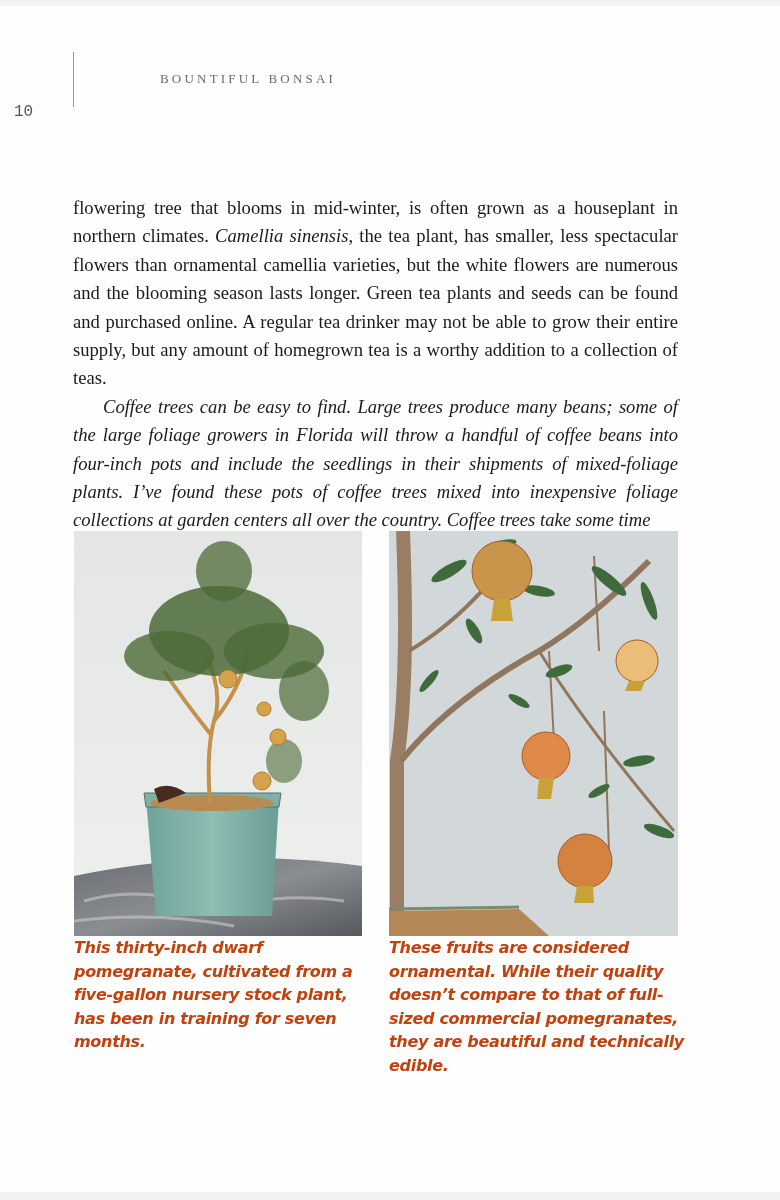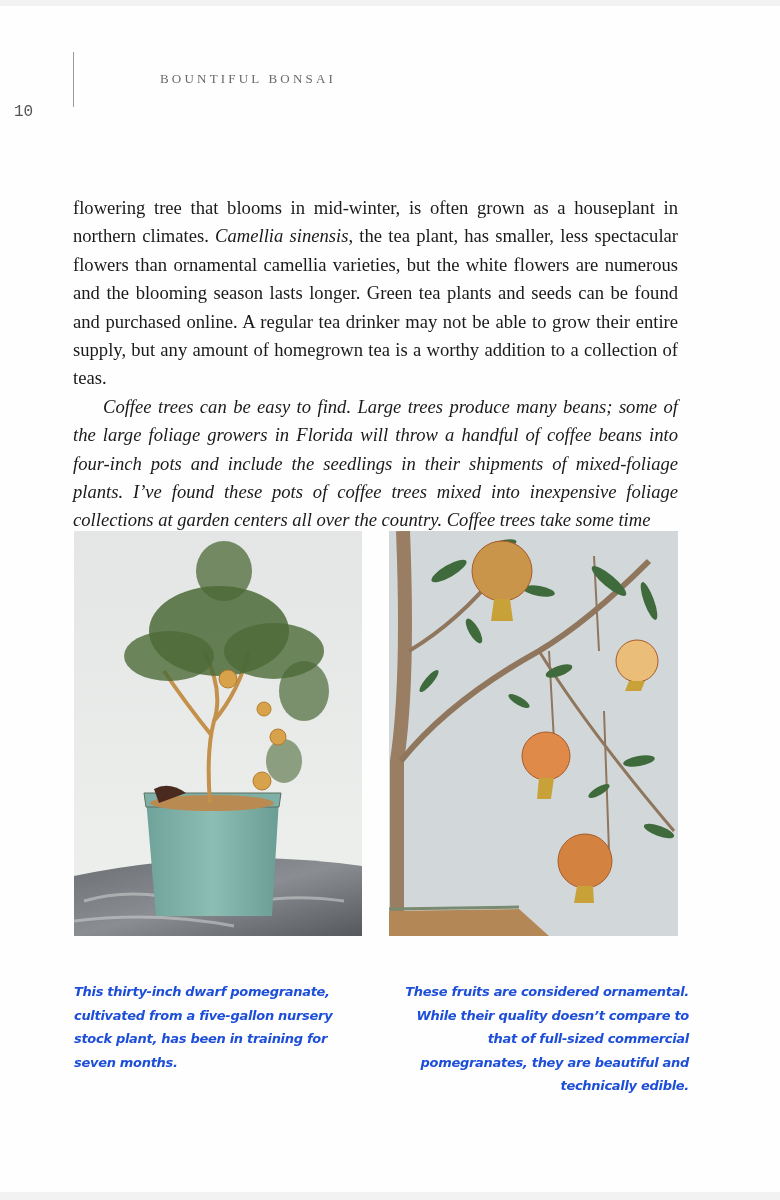--- a/index.html
+++ b/index.html
@@ -8,23 +8,23 @@
   .botbar { position:absolute; left:0; top:1192px; width:780px; height:8px; background:#f2f2f2; }
   .pagenum { position:absolute; left:14px; top:68px; font-family:Liberation Mono, monospace; font-size:16px; color:#555; font-weight:300;margin-top:35px; }
   .rule { position:absolute; left:73px; top:52px; width:1px; height:55px; background:#9a9a9a; }
   .runhead { position:absolute; left:160px; top:71px; width:440px; text-align:left; font-family:"Liberation Serif", serif; font-size:13px; letter-spacing:3.2px; color:#6a6a6a; }
   .body-text { position:absolute; left:73px; top:163px; width:605px; font-size:18.6px; line-height:28.4px; color:#1a1a1a; text-align:justify;margin-top:31px; }
   .body-text p { margin:0; }
   .body-text p.indent { text-indent:30px;font-style:italic; }
   .photo { position:absolute; top:531px; height:405px; overflow:hidden; }
   .photo1 { left:74px; width:288px; background:#e6e9e7; }
   .photo2 { left:389px; width:289px; background:#d5dadb; }
-  .caption { position:absolute; top:980px; font-family:"DejaVu Sans", sans-serif; font-style:italic; font-weight:bold; font-size:13px; line-height:23.5px; color:#1d4ed8; letter-spacing:-0.3px; }
+  .caption { position:absolute; top:936px; font-family:"DejaVu Sans", sans-serif; font-style:italic; font-weight:bold; font-size:16px; line-height:23.5px; color:#c2410c; letter-spacing:-0.3px; }
   .cap1 { left:74px; width:290px; }
-  .cap2 { left:389px; width:300px;text-align:right; }
+  .cap2 { left:389px; width:300px; }
   svg { display:block; }
 </style>
 </head>
 <body>
 
 <div class="topbar"></div>
 
 <div class="pagenum">10</div>
 <div class="rule"></div>
 <div class="runhead">BOUNTIFUL BONSAI</div>

